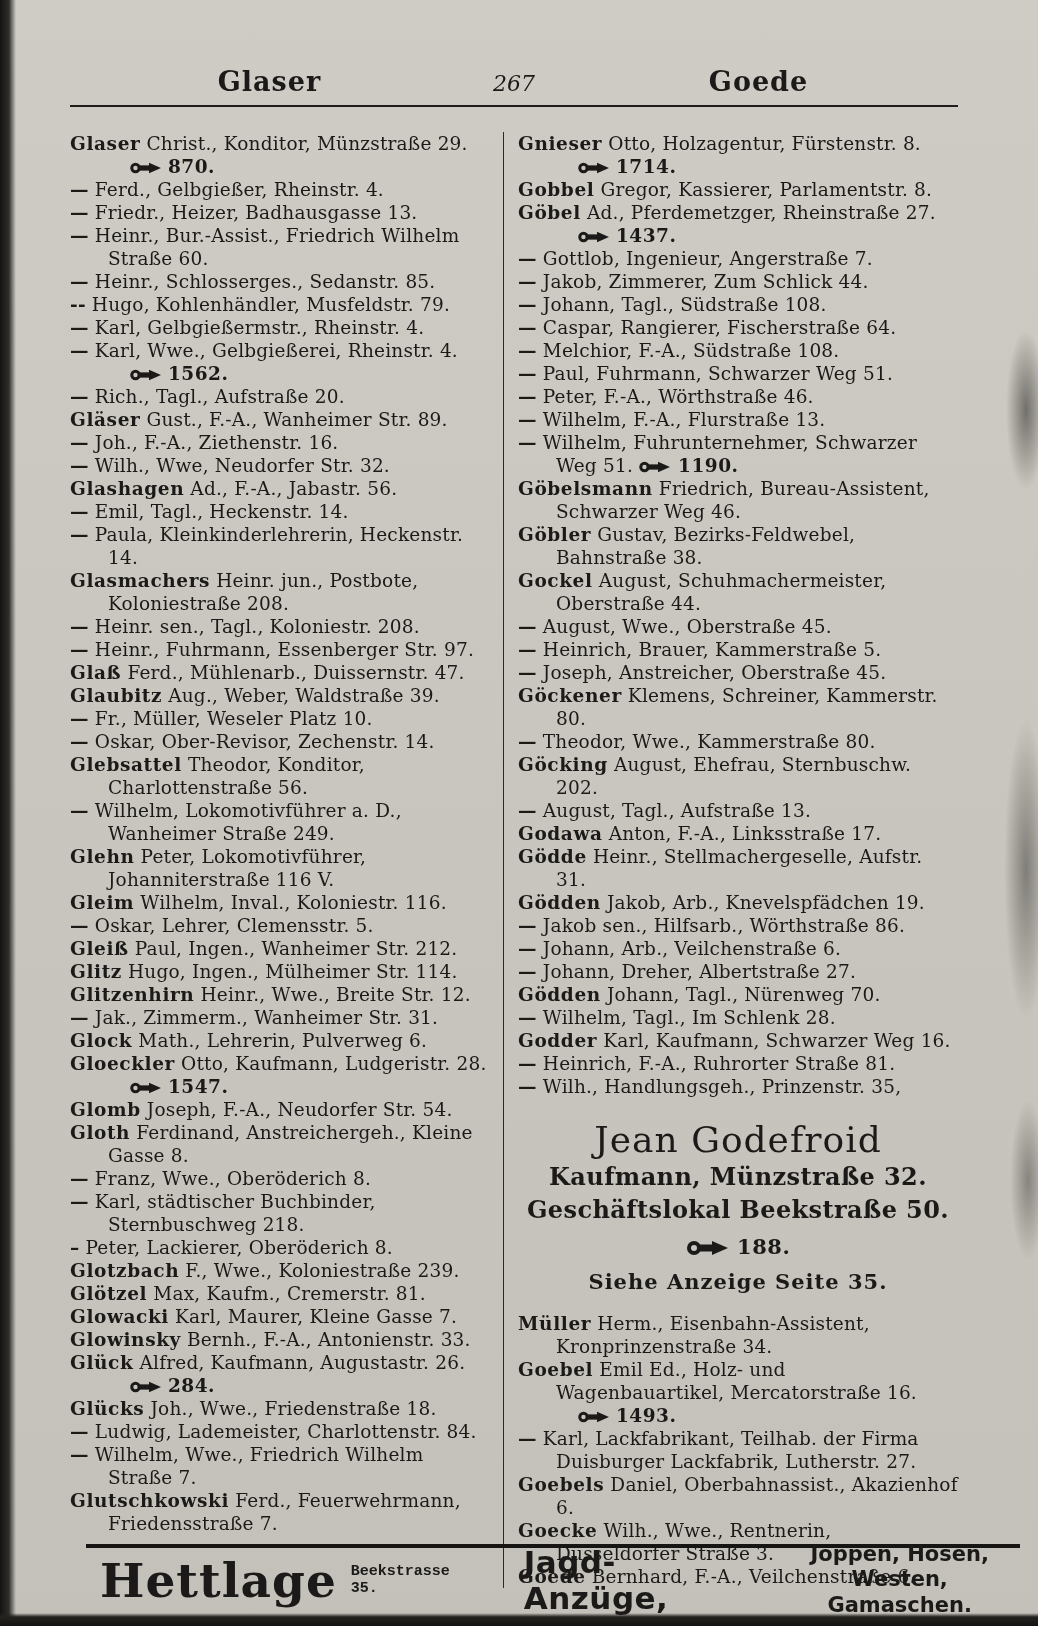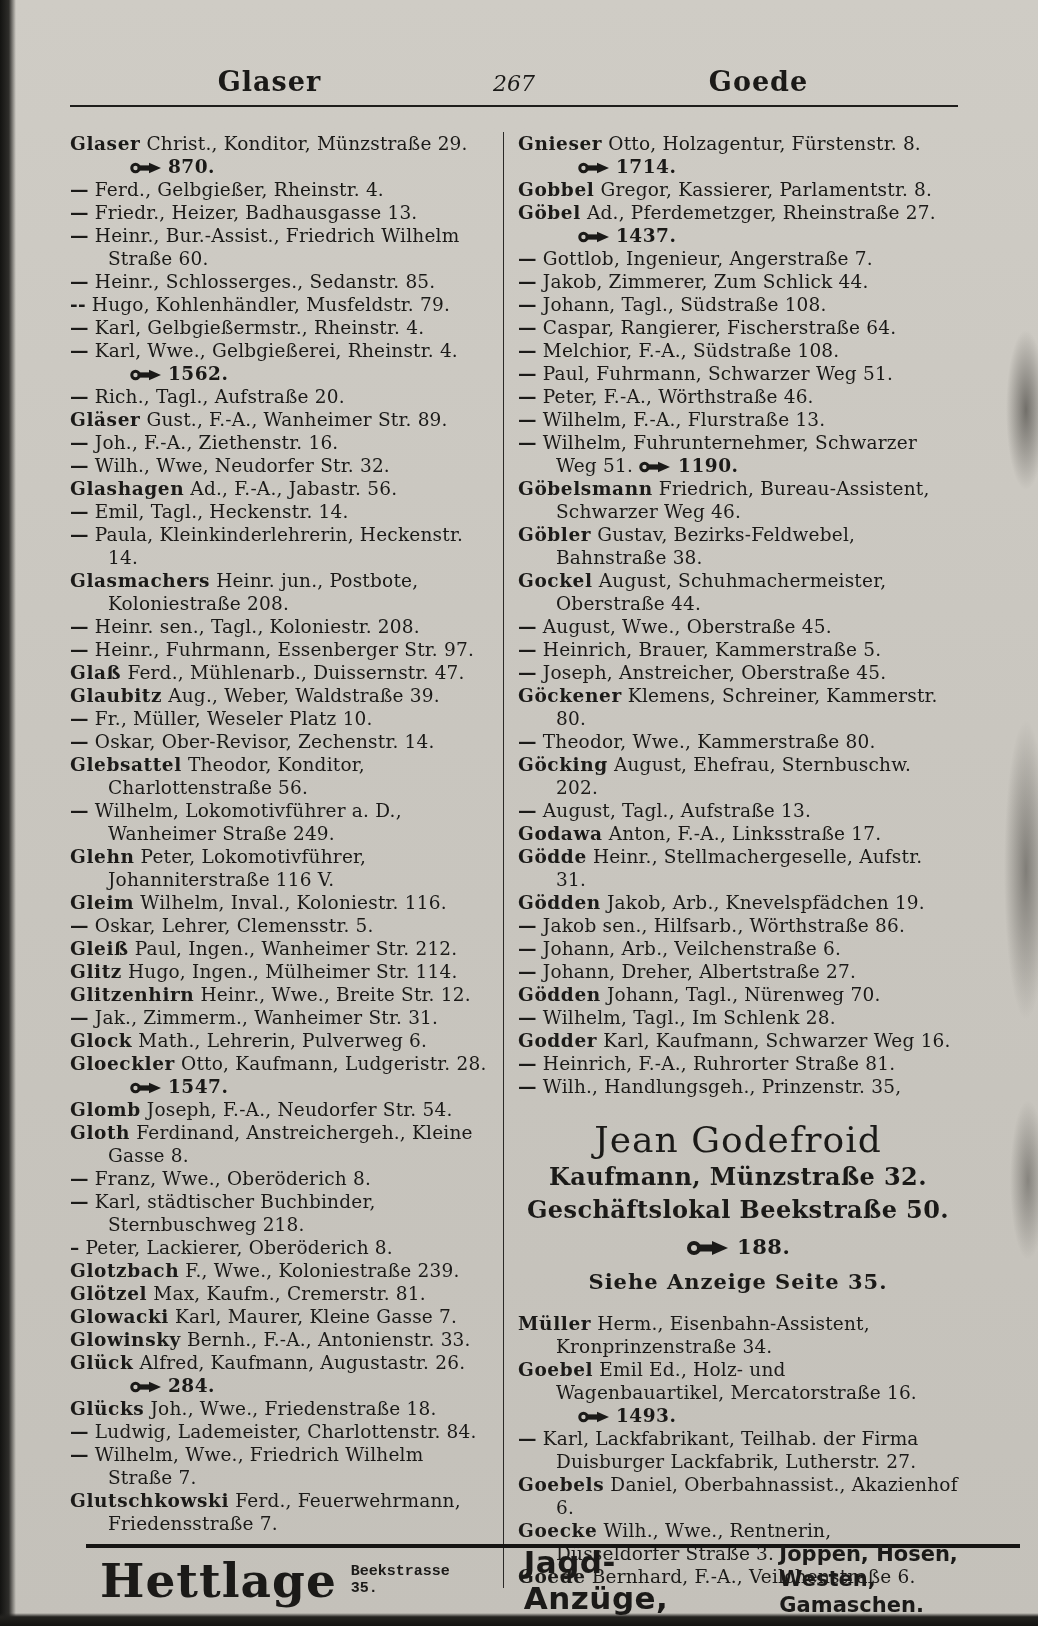--- a/index.html
+++ b/index.html
@@ -72,21 +72,21 @@
   .ad-note{margin-top:10px;font-size:21px;font-weight:bold;letter-spacing:1px;}
 
   .footer-rule{position:absolute;left:86px;right:18px;bottom:78px;height:4px;background:#161513;z-index:6;}
   .ad-footer{
     position:absolute;left:100px;right:18px;bottom:16px;height:60px;
     display:flex;align-items:center;z-index:6;
   }
   .brand{font-size:47px;font-weight:bold;letter-spacing:1px;font-family:"DejaVu Serif","Liberation Serif",serif;}
   .addr{font-size:15px;font-weight:bold;font-family:Liberation Mono, monospace;margin-left:14px;margin-top:0;}
   .headline{font-size:31px;font-weight:bold;margin-left:42px;letter-spacing:0.5px;font-family:"DejaVu Sans","Liberation Sans",sans-serif;}
-  .items{font-size:21px;font-weight:bold;margin-left:26px;line-height:1.2;font-family:"DejaVu Sans","Liberation Sans",sans-serif;}
+  .items{font-size:21px;font-weight:bold;margin-left:26px;line-height:1.2;font-family:"DejaVu Sans","Liberation Sans",sans-serif;text-align:center;}
 </style>
 </head>
 <body>
 
 <div class="scan">
   <div class="paper"></div>
   <div class="smudge smudge-1"></div>
   <div class="smudge smudge-2"></div>
   <div class="smudge smudge-3"></div>
 

